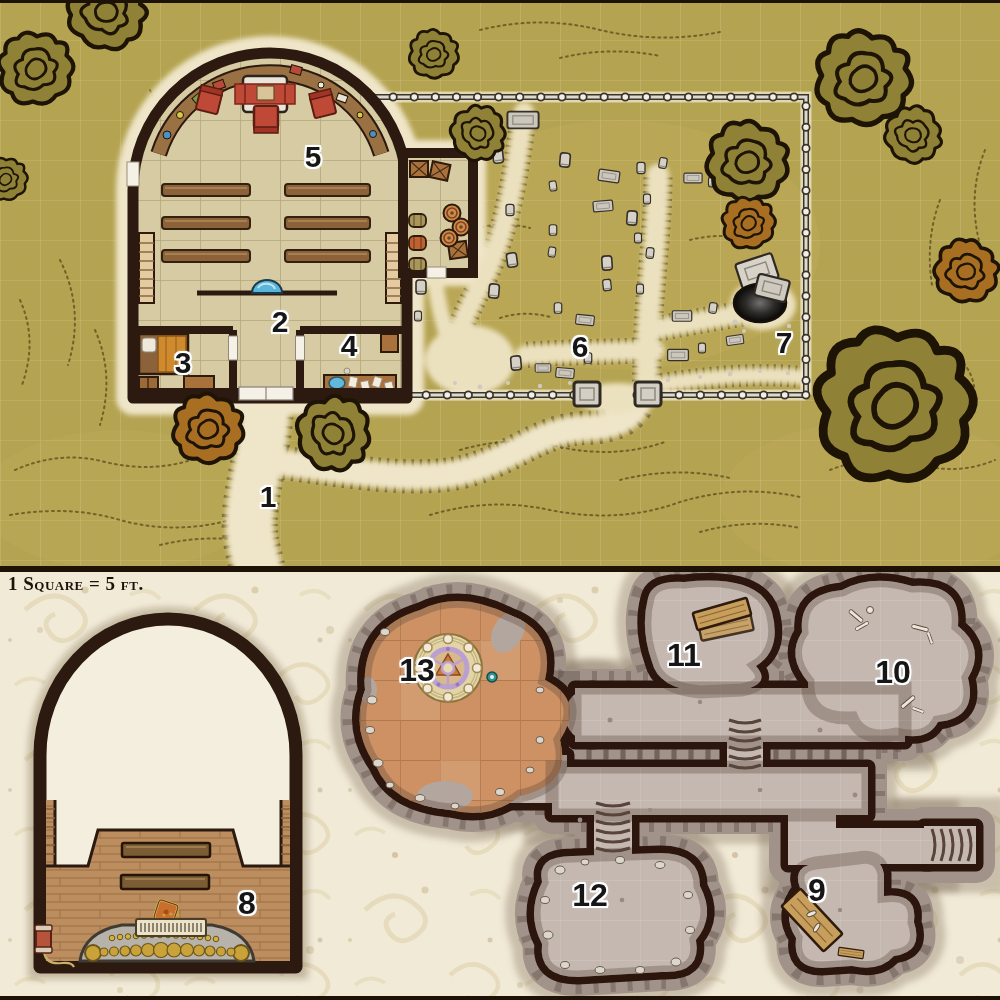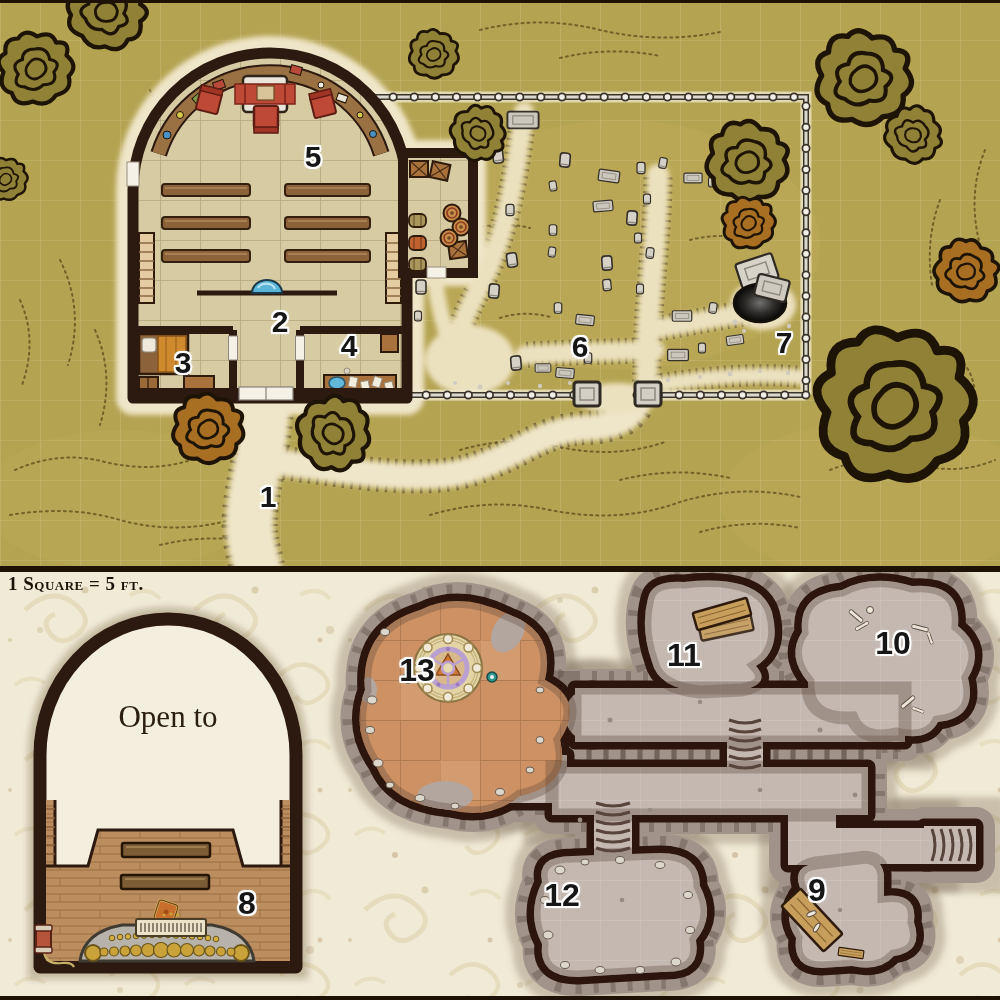--- a/index.html
+++ b/index.html
@@ -757,30 +757,29 @@
   </g>
 </svg>
 
 <div class="edge" style="top:0;height:3px"></div>
 <div class="edge" style="top:566px;height:6px"></div>
 <div class="edge" style="top:996px;height:4px"></div>
 
 <div class="scale">1 Square = 5 ft.</div>
 
 <div class="openbelow">
-  <div>Open to</div>
 </div>
 
 <div class="num n-top" style="left:268px;top:497px">1</div>
 <div class="num n-top" style="left:280px;top:322px">2</div>
 <div class="num n-top" style="left:183px;top:363px">3</div>
 <div class="num n-top" style="left:349px;top:346px">4</div>
 <div class="num n-top" style="left:313px;top:157px">5</div>
 <div class="num n-top" style="left:580px;top:347px">6</div>
 <div class="num n-top" style="left:784px;top:343px">7</div>
 <div class="num n-bot" style="left:247px;top:903px">8</div>
 <div class="num n-bot" style="left:817px;top:890px">9</div>
-<div class="num n-bot" style="left:893px;top:643px">10</div>
+<div class="num n-bot" style="left:893px;top:672px">10</div>
 <div class="num n-bot" style="left:684px;top:655px">11</div>
-<div class="num n-bot" style="left:562px;top:895px">12</div>
+<div class="num n-bot" style="left:590px;top:895px">12</div>
 <div class="num n-bot" style="left:417px;top:670px">13</div>
 
 </div>
 
 </body></html>

